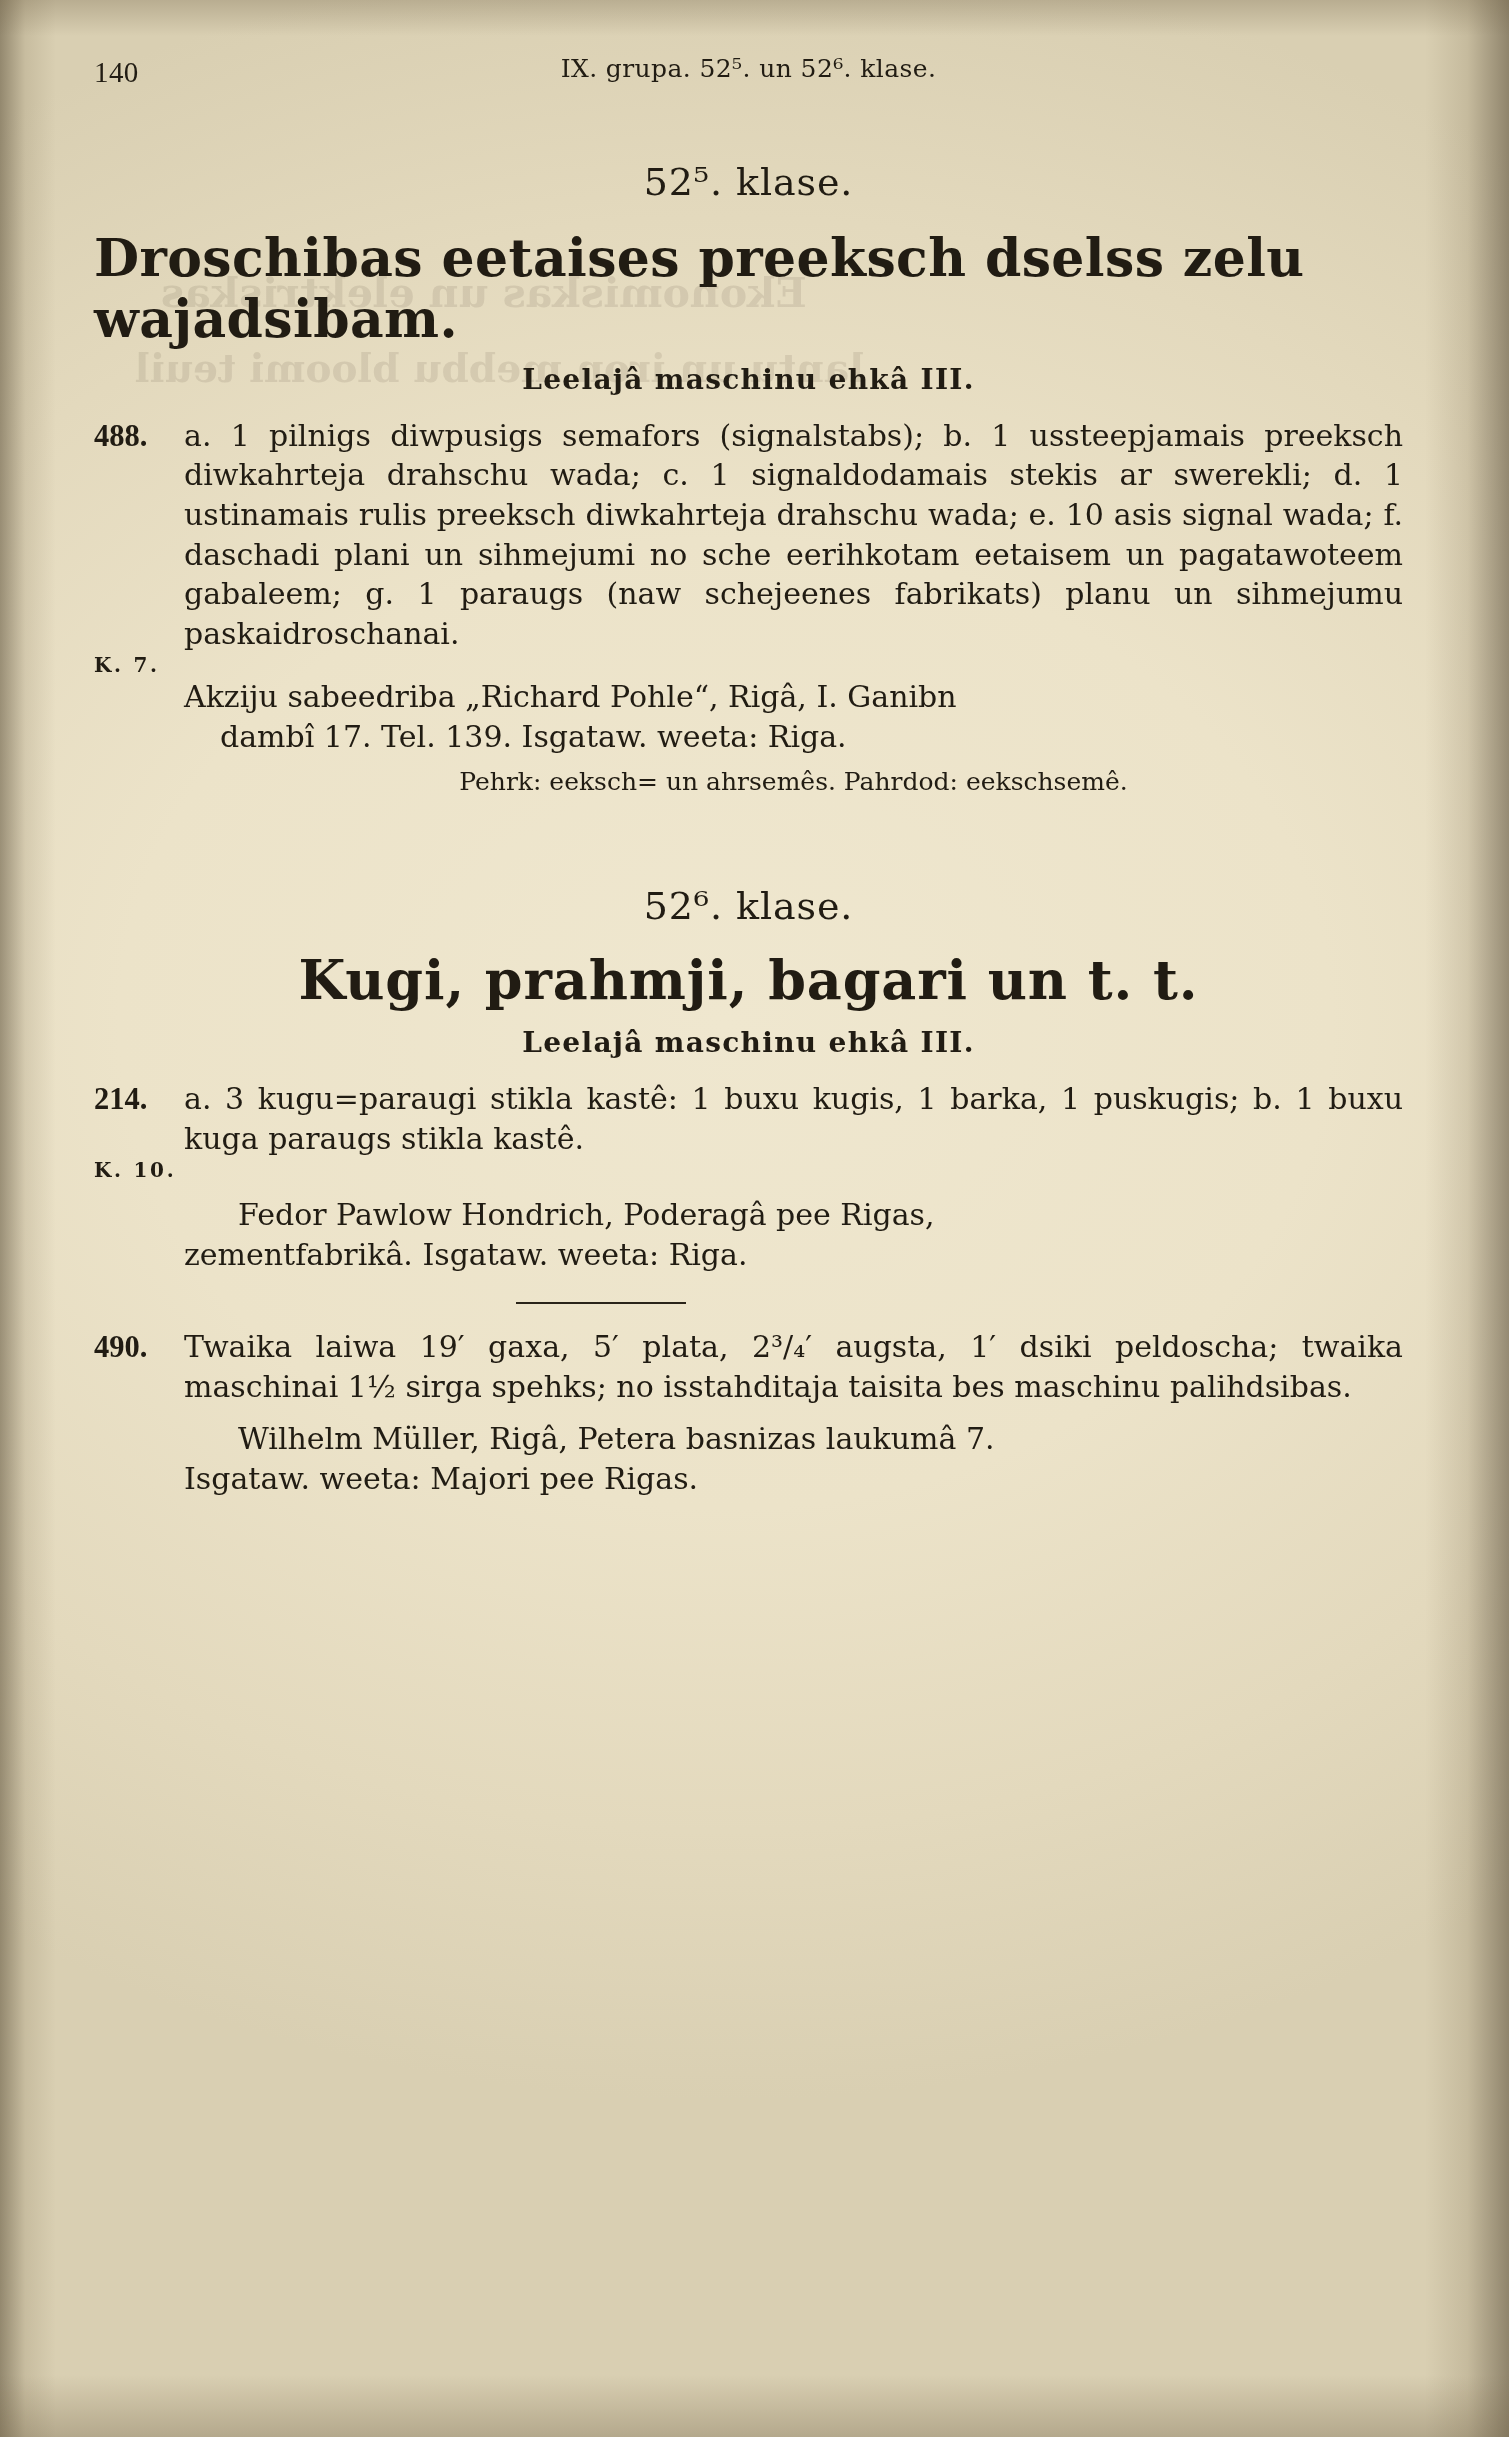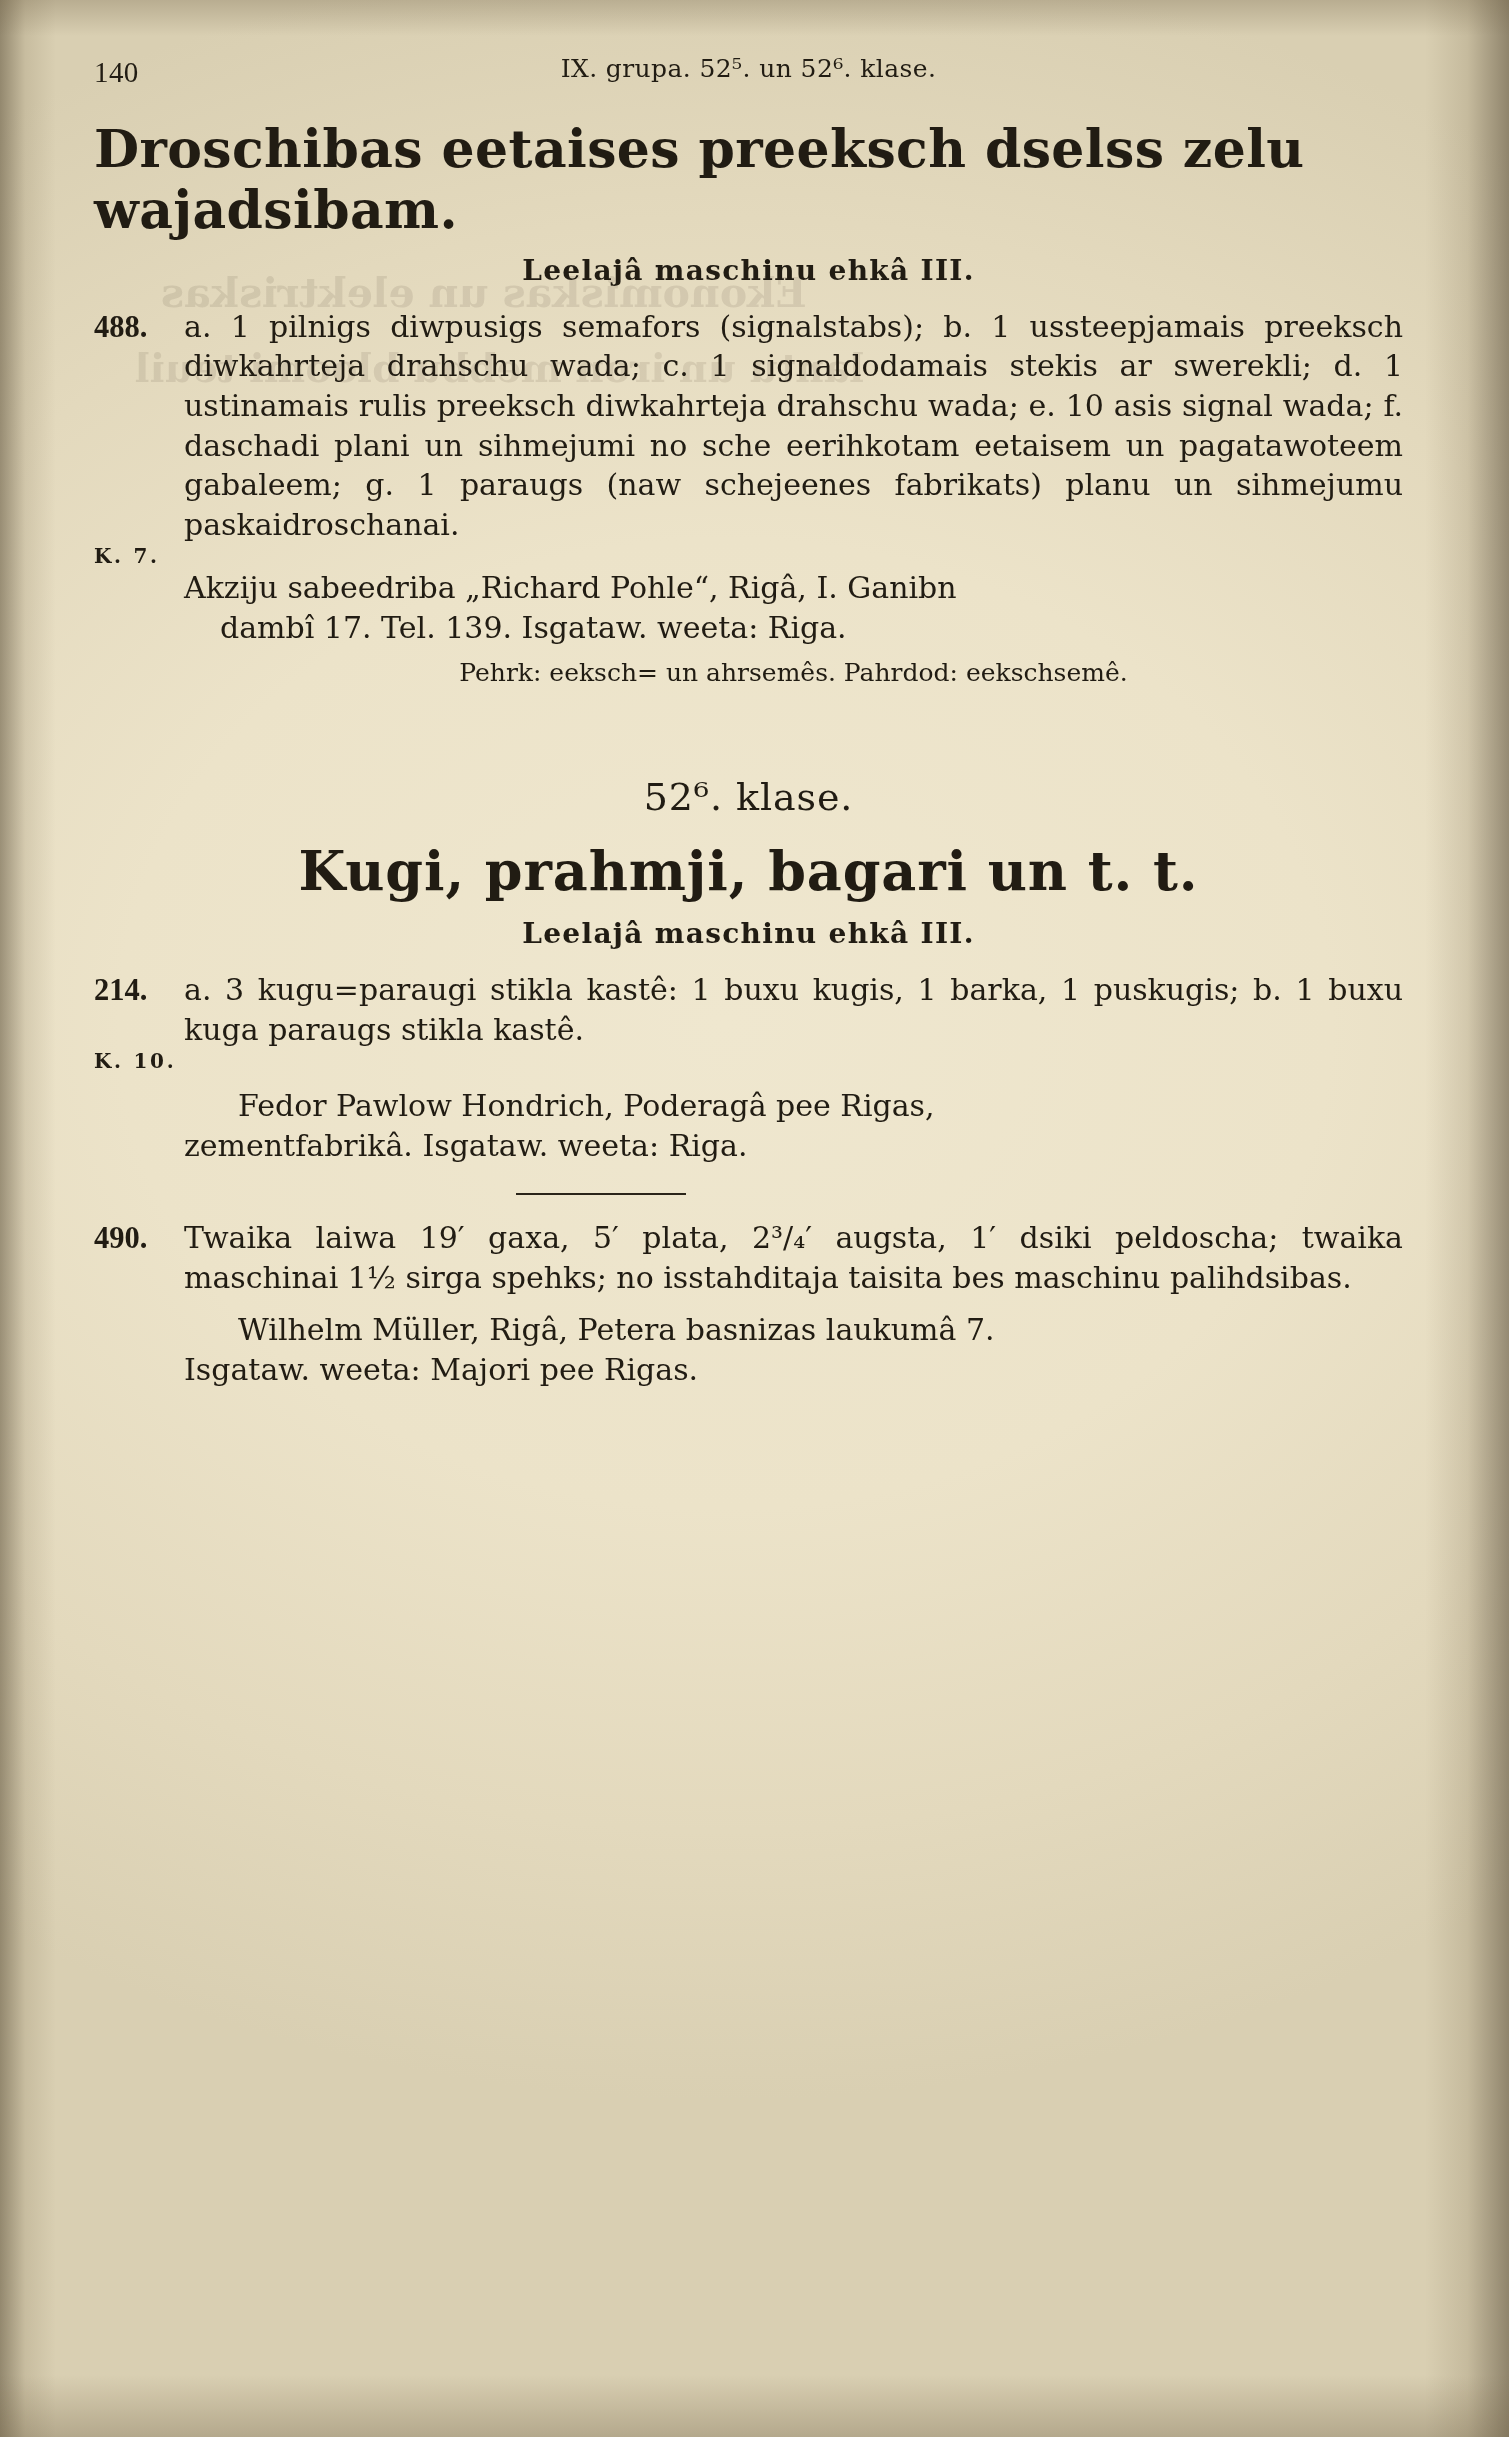--- a/index.html
+++ b/index.html
@@ -198,20 +198,21 @@
   <div class="bleed" style="left:161px; top:269px; font-size:41px;">Ekonomiskas un elektriskas</div>
   <div class="bleed" style="left:135px; top:345px; font-size:39px;">lantu un iron mebbu bloomi teuil</div>
 
   <div class="content">
 
     <div class="running-head">
       <span class="folio">140</span>
       <div class="head-center">IX. grupa.   52⁵. un 52⁶. klase.</div>
     </div>
 
+    <div class="klase-line">52⁵. klase.</div>
 
     <div class="maintitle">Droschibas eetaises preeksch dselss zelu wajadsibam.</div>
 
     <div class="subtitle">Leelajâ maschinu ehkâ III.</div>
 
     <div class="entry">
       <span class="num">488.</span>
       <div class="body">a. 1 pilnigs diwpusigs semafors (signalstabs); b. 1 ussteepjamais preeksch diwkahrteja drahschu wada; c. 1 signaldodamais stekis ar swerekli; d. 1 ustinamais rulis preeksch diwkahrteja drahschu wada; e. 10 asis signal wada; f. daschadi plani un sihmejumi no sche eerihkotam eetaisem un pagatawoteem gabaleem; g. 1 paraugs (naw schejeenes fabrikats) planu un sihmejumu paskaidroschanai.</div>
     </div>
     <div class="code">K. 7.</div>

